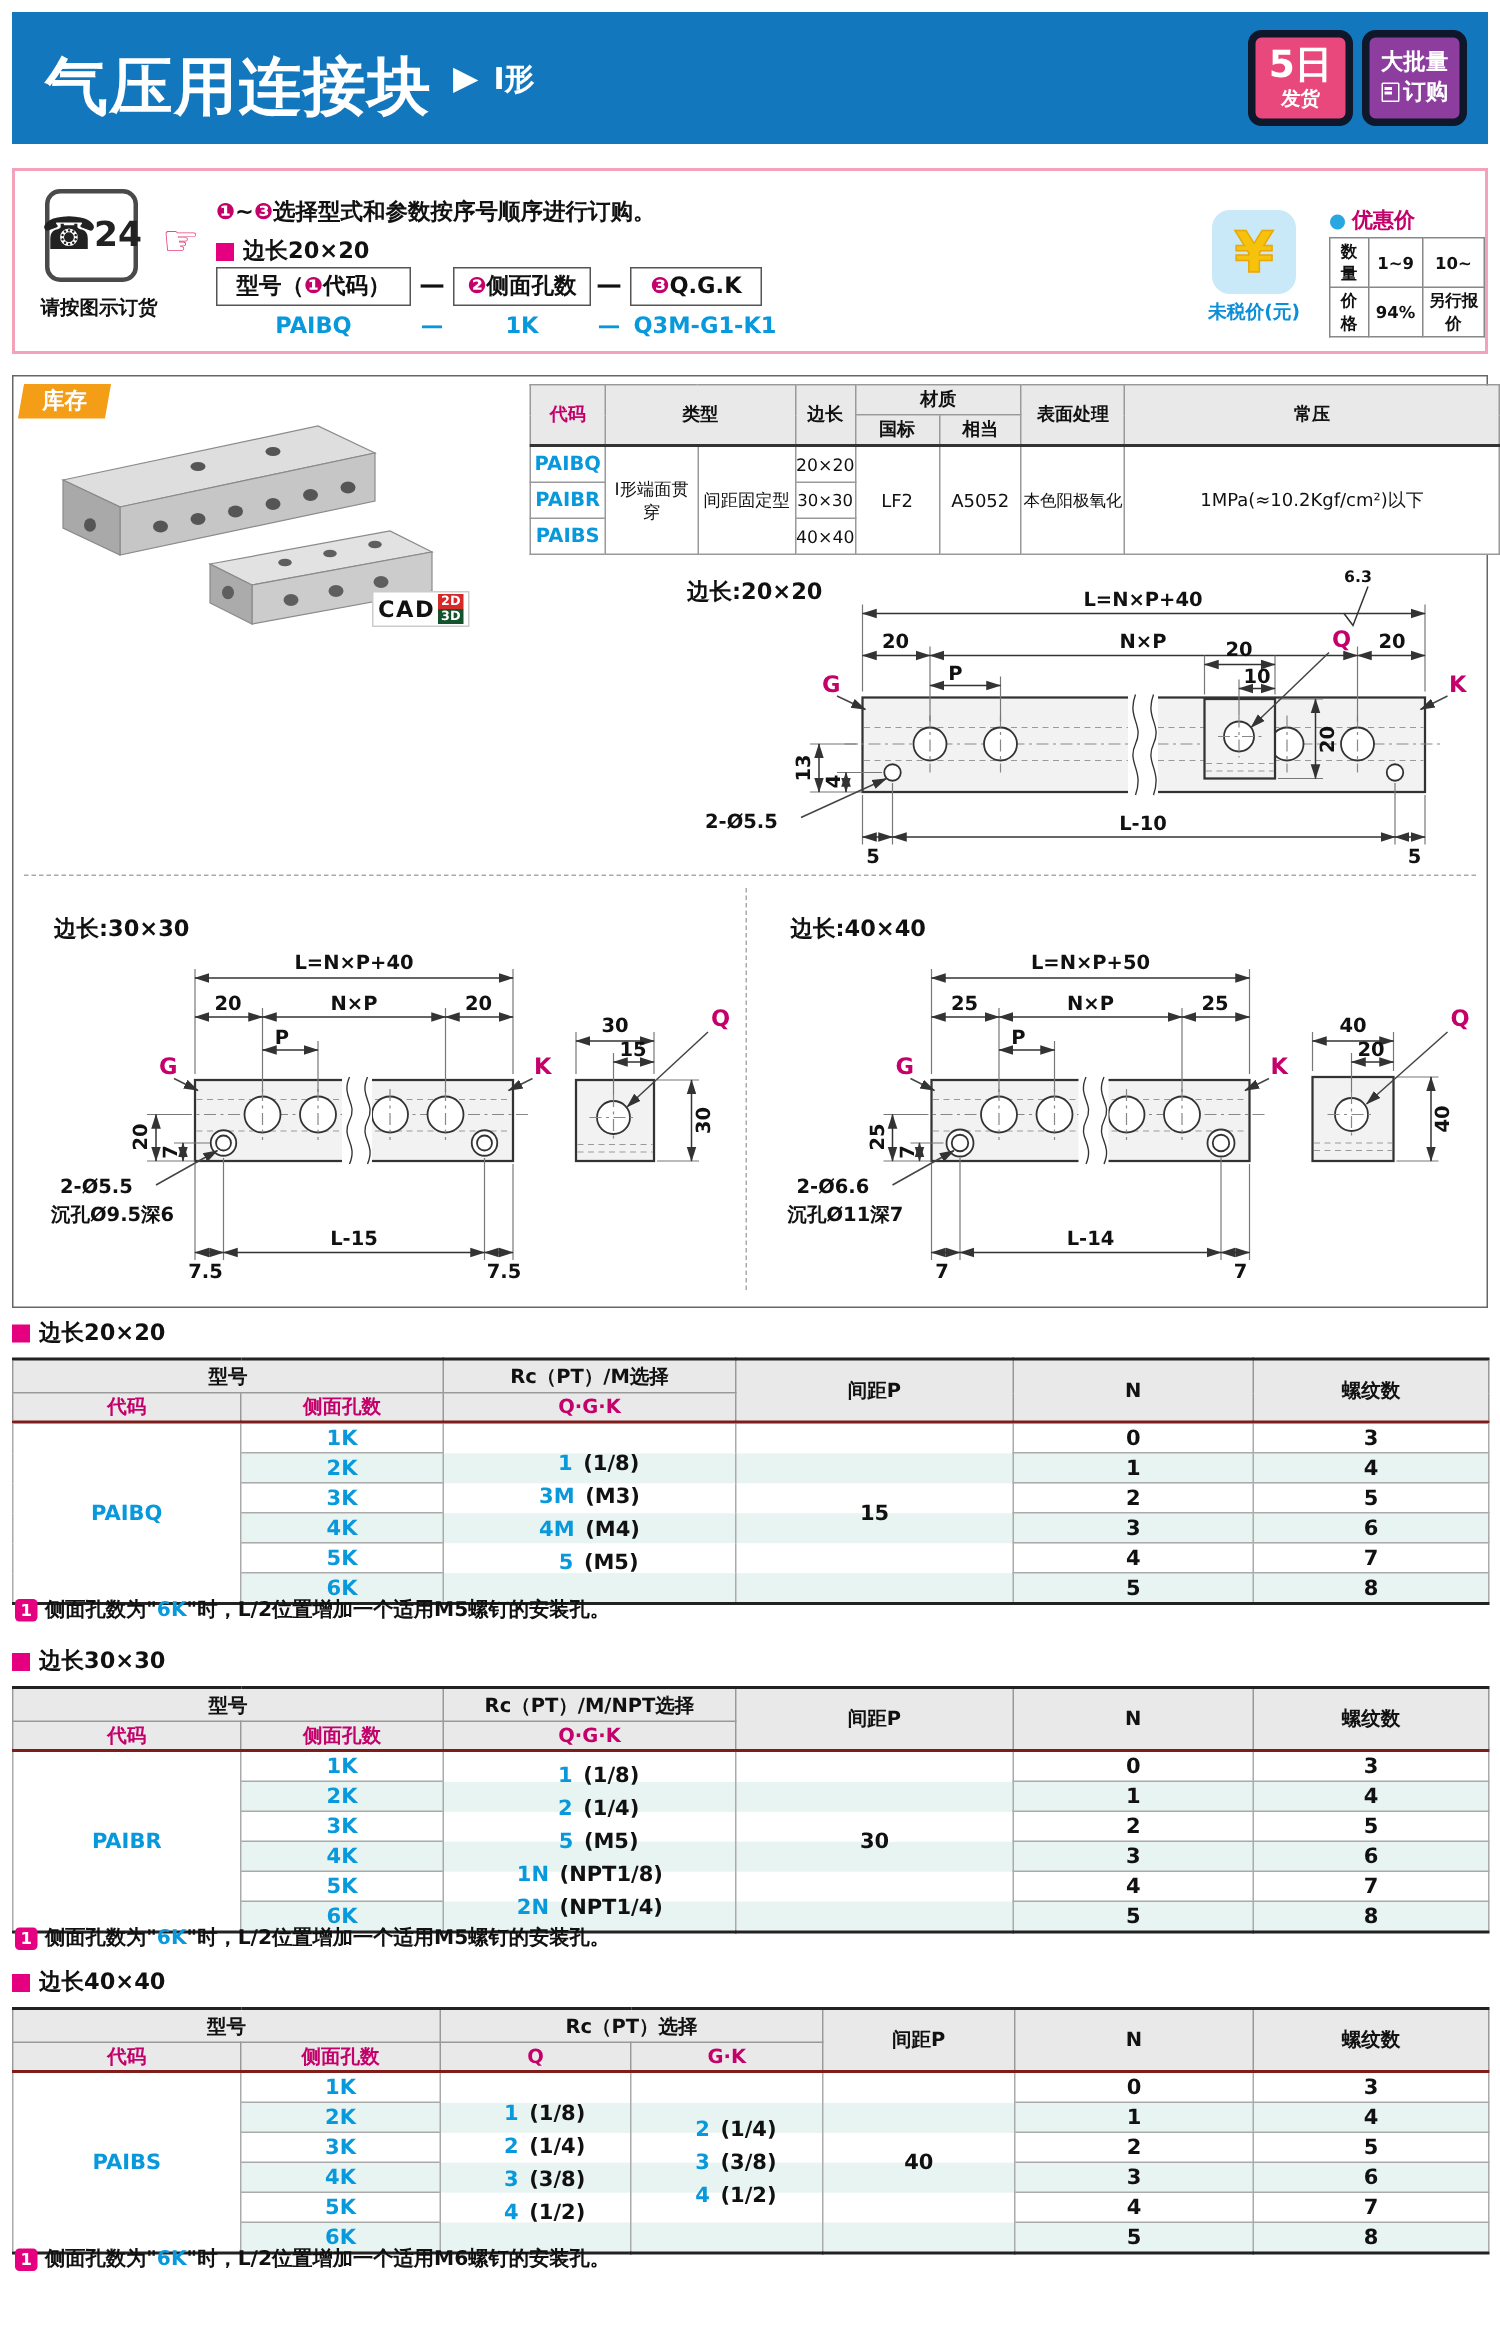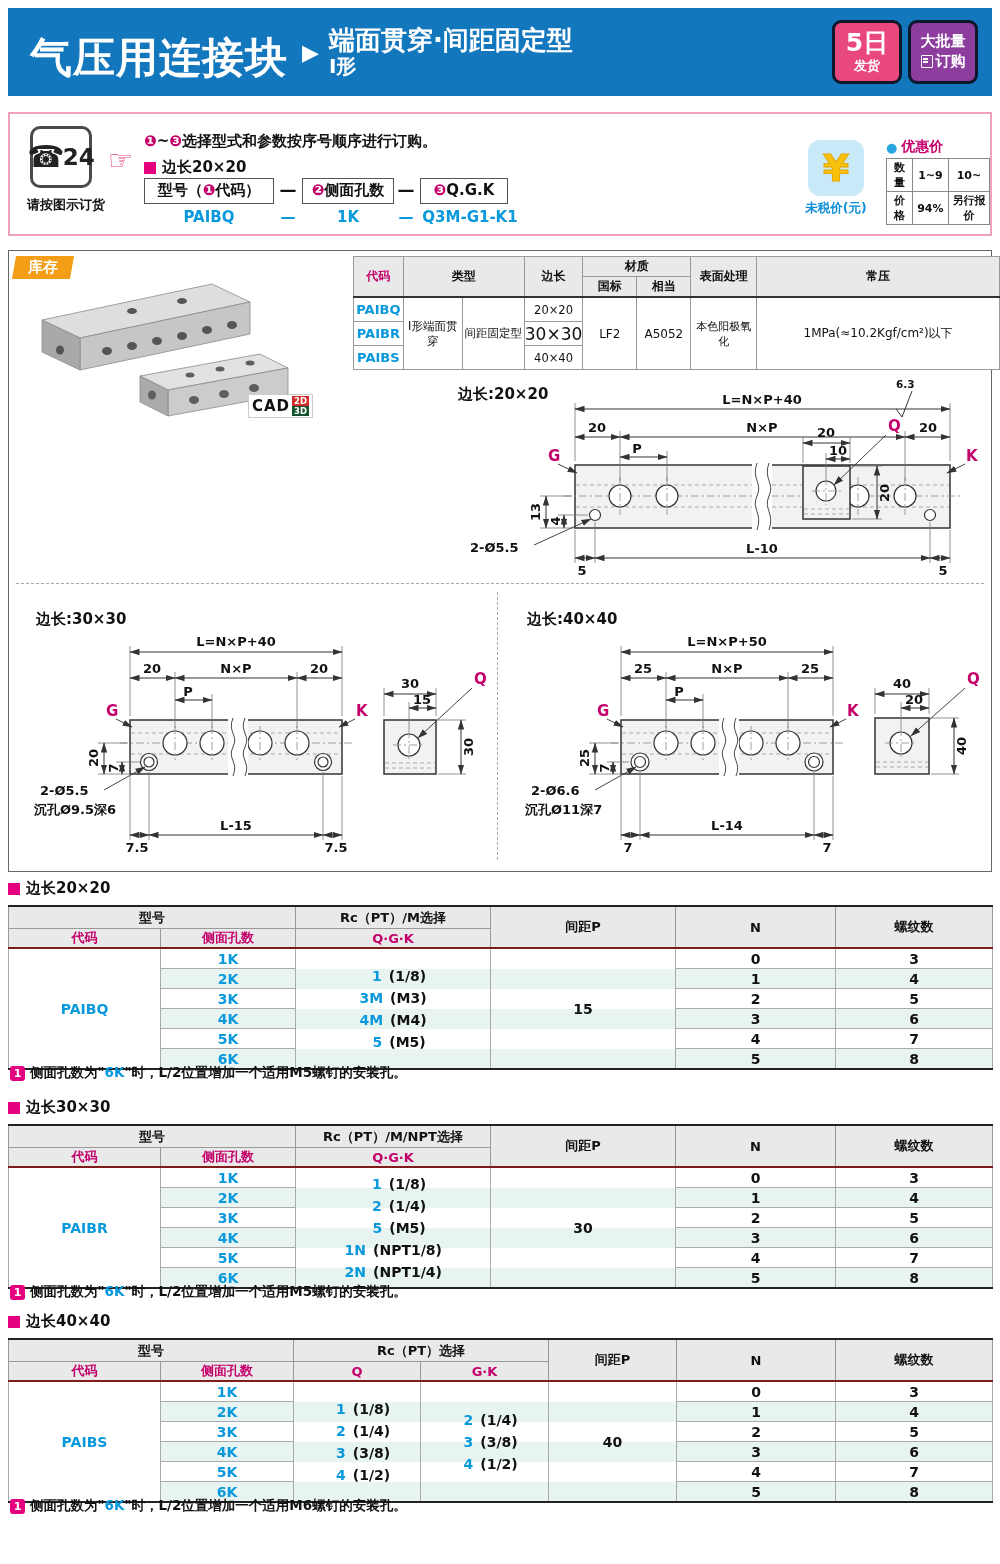--- a/index.html
+++ b/index.html
@@ -10,21 +10,21 @@
 
   
   .header-bar{position:absolute;left:8px;top:8px;width:984px;height:88px;background:#1377bd;
               display:flex;align-items:center;padding:0 14px 0 22px;box-sizing:border-box;}
   .hb-title{font-size:42px;font-weight:bold;color:#fff;letter-spacing:1px;white-space:nowrap;margin-top:12px;}
   .hb-arrow{color:#fff;font-size:22px;margin:0 10px 0 14px;}
   .hb-sub{display:flex;flex-direction:column;color:#fff;line-height:1.15;}
   .hb-sub .l1{font-size:26px;font-weight:bold;}
   .hb-sub .l2{font-size:20px;font-weight:bold;}
   .hb-spacer{flex:1;}
-  .badge{width:70px;height:64px;border:3px solid #0f172a;border-radius:9px;box-sizing:border-box;
+  .badge{width:70px;height:64px;border:5px solid #0f172a;border-radius:9px;box-sizing:border-box;
          display:flex;flex-direction:column;align-items:center;justify-content:center;color:#fff;}
   .badge-day{background:#e8487c;margin-right:6px;}
   .badge-day .b1{font-size:25px;font-weight:bold;line-height:1;}
   .badge-day .b2{font-size:13px;font-weight:bold;margin-top:2px;}
   .badge-bulk{background:#8c3d9e;}
   .badge-bulk .b1{font-size:15px;font-weight:bold;line-height:1.1;}
   .badge-bulk .b2{font-size:15px;font-weight:bold;display:flex;align-items:center;gap:3px;margin-top:3px;}
   .doc-icon{display:inline-block;width:10px;height:11px;border:1.5px solid #fff;border-radius:1px;position:relative;}
   .doc-icon:after{content:"";position:absolute;left:1px;top:2px;width:5px;height:1.5px;background:#fff;box-shadow:0 3px 0 #fff;}
 
@@ -129,21 +129,20 @@
     </marker>
   </defs>
 </svg>
 
 <div id="page">
 
   <div class="header-bar">
     <span class="hb-title">气压用连接块</span>
     <span class="hb-arrow">▶</span>
     <div class="hb-sub">
-      <span class="l1">端面贯穿·间距固定型</span>
       <span class="l2">I形</span>
     </div>
     <div class="hb-spacer"></div>
     <div class="badge badge-day">
       <span class="b1">5日</span>
       <span class="b2">发货</span>
     </div>
     <div class="badge badge-bulk">
       <span class="b1">大批量</span>
       <span class="b2">
@@ -279,21 +278,21 @@
         <td rowspan="3" style="font-size:11.5px">I形端面贯穿</td>
         <td rowspan="3" style="font-size:11.5px">间距固定型</td>
         <td style="font-size:11.5px">20×20</td>
         <td rowspan="3">LF2</td>
         <td rowspan="3">A5052</td>
         <td rowspan="3" style="font-size:11px">本色阳极氧化</td>
         <td rowspan="3">1MPa(≈10.2Kgf/cm²)以下</td>
       </tr>
       <tr>
         <td class="spec-code">PAIBR</td>
-        <td style="font-size:17px">30×30</td>
+        <td style="font-size:11px">30×30</td>
       </tr>
       <tr>
         <td class="spec-code">PAIBS</td>
         <td style="font-size:11.5px">40×40</td>
       </tr>
     </tbody>
   </table>
 
   <div class="hdash"></div>
   <div class="vdash"></div>

